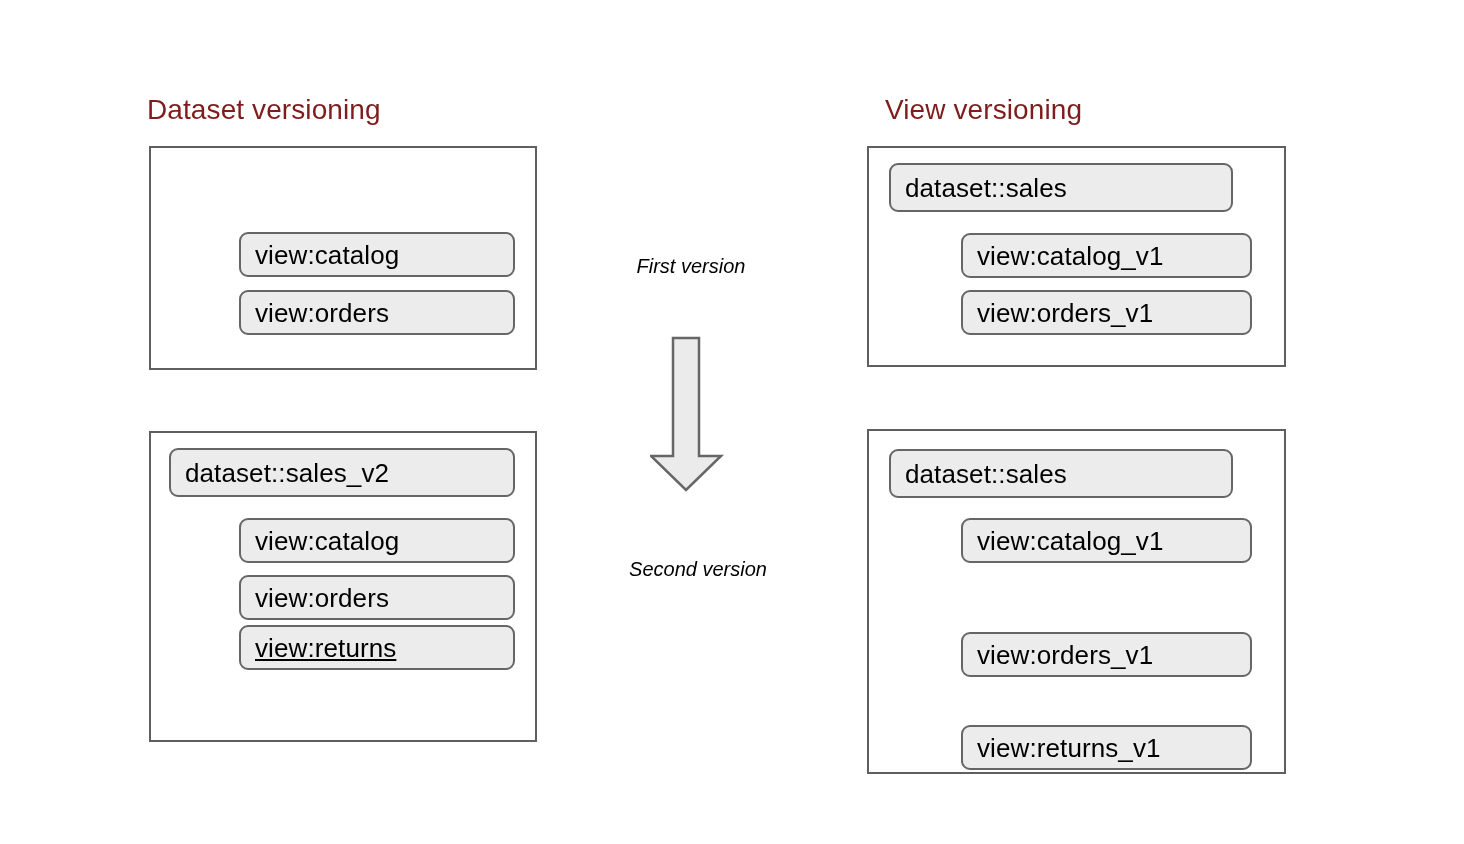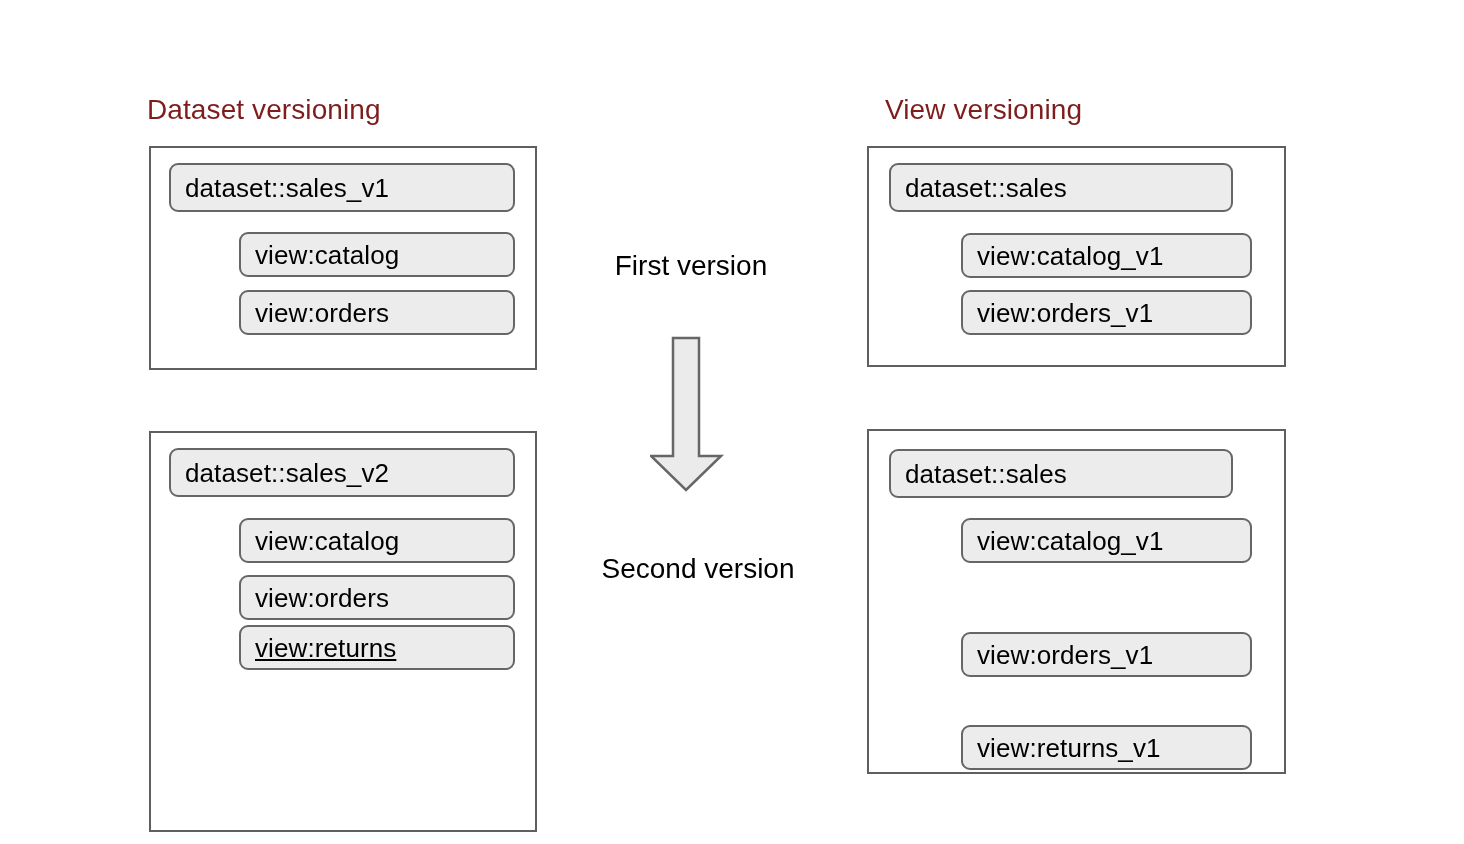--- a/index.html
+++ b/index.html
@@ -48,45 +48,45 @@
     font-size: 26px;
     line-height: 30px;
     color: #000000;
     white-space: nowrap;
     padding-left: 14px;
     letter-spacing: 0.1px;
   }
 
   .stage-label {
     position: absolute;
-    font-size: 28px;
+    font-size: 20px;
     line-height: 32px;
     color: #000000;
     white-space: nowrap;
     text-align: center;
+    font-style: italic;
   }
 
   .arrow {
     position: absolute;
   }
 </style>
 </head>
 <body>
 
 <div id="canvas">
 
   <div class="col-title" style="left:147px; top:94px;">Dataset versioning</div>
 
   <div class="panel" style="left:149px; top:146px; width:388px; height:224px;">
-    <div class="pill" style="left:18px; top:15px; width:346px; height:49px;">dataset::sales_v1</div>
     <div class="pill" style="left:88px; top:84px; width:276px; height:45px;">view:catalog</div>
     <div class="pill" style="left:88px; top:142px; width:276px; height:45px;">view:orders</div>
   </div>
 
-  <div class="panel" style="left:149px; top:431px; width:388px; height:401px;">
+  <div class="panel" style="left:149px; top:431px; width:388px; height:311px;">
     <div class="pill" style="left:18px; top:15px; width:346px; height:49px;">dataset::sales_v2</div>
     <div class="pill" style="left:88px; top:85px; width:276px; height:45px;">view:catalog</div>
     <div class="pill" style="left:88px; top:142px; width:276px; height:45px;">view:orders</div>
     <div class="pill" style="left:88px; top:192px; width:276px; height:45px;text-decoration:underline;">view:returns</div>
   </div>
 
   <div class="stage-label" style="left:591px; top:250px; width:200px;">First version</div>
 
   <svg class="arrow" style="left:650px; top:332px;" width="84" height="164" viewBox="0 0 84 164">
     <polygon points="23,6 49,6 49,124 71,124 36,158 1,124 23,124" fill="#ebebeb" stroke="#666666" stroke-width="2.5" stroke-linejoin="miter"></polygon>

